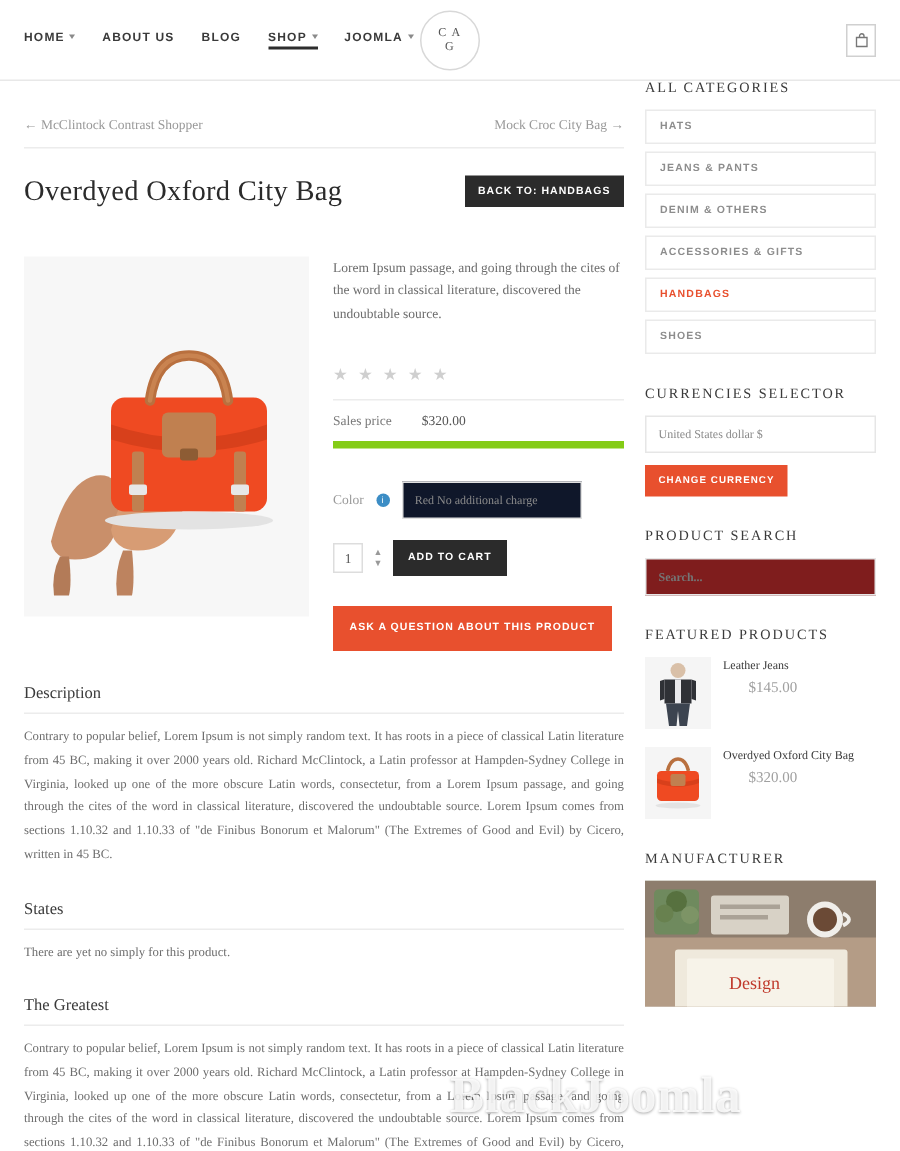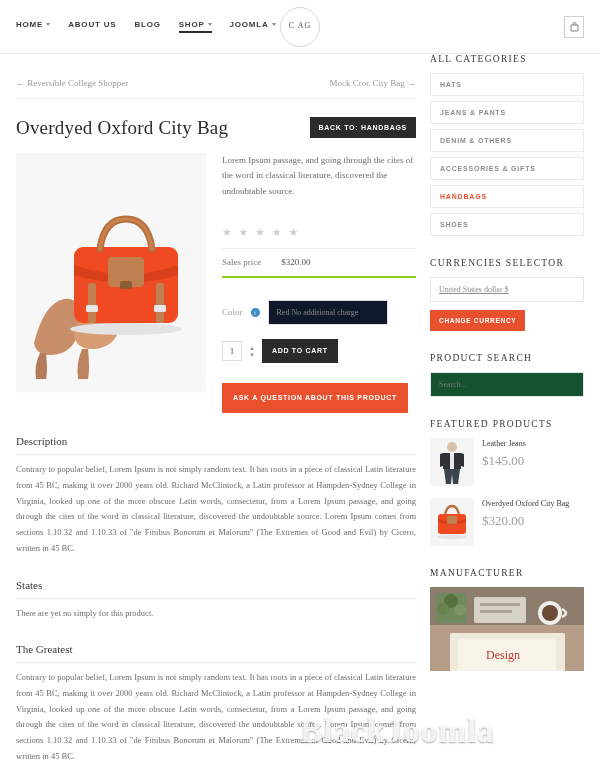--- a/index.html
+++ b/index.html
@@ -43,20 +43,21 @@
     display:inline-block;
   }
   .logo {
     position:absolute;
     left:50%; top:50%;
     transform:translate(-50%,-50%);
     width:40px;height:40px;
     border-radius:50%;
     border:1px solid #d8d8d8;
     display:flex;align-items:center;justify-content:center;
+    flex-direction:column;
     font-family:"Liberation Serif", serif;
     font-size:8px;
     color:#555;
     letter-spacing:1px;
     line-height:1.05;
   }
   .cart-box {
     position:absolute;
     right:16px; top:50%;
     transform:translateY(-50%);
@@ -89,32 +90,32 @@
   }
   .btn-back {
     background:#2b2b2b; color:#fff;
     font-family:"Liberation Sans", sans-serif;
     font-size:7px; font-weight:bold; letter-spacing:0.7px;
     padding:7px 9px; cursor:pointer; text-transform:uppercase;
     white-space:nowrap;
   }
 
   
-  .product { display:flex; gap:16px; margin-top:14px; }
+  .product { display:flex; gap:16px; margin-top:32px; }
   .prod-img {
     width:190px; height:240px;
     background:#f7f7f7;
     position:relative; overflow:hidden;
     flex:none;
   }
   .prod-info { flex:1; font-size:9px; line-height:1.7; color:#6d6d6d; }
   .stars { color:#cfcfcf; font-size:11px; letter-spacing:2px; margin-top:24px; }
   .price-row {
     display:flex; gap:20px; align-items:center;
-    border-top:1px solid #ececec; border-bottom:2px solid #84cc16;
+    border-top:1px solid #ececec; border-bottom:5px solid #84cc16;
     padding:6px 0; margin-top:6px;
     font-size:9px; color:#7a7a7a;
   }
   .price-val { color:#555; }
   .color-row { display:flex; align-items:center; gap:8px; margin-top:22px; }
   .color-label { font-size:9px; color:#9a9a9a; }
   .info-dot {
     width:9px;height:9px;border-radius:50%;
     background:#3c8dc5;color:#fff;
     font-size:6px; font-family:"Liberation Sans",sans-serif;
@@ -174,39 +175,39 @@
     font-family:"Liberation Sans", sans-serif;
     font-size:7px; letter-spacing:0.8px; font-weight:bold;
     color:#8d8d8d; text-transform:uppercase; cursor:pointer;
   }
   .cat-list li.active { color:#e8502e; }
   .sel-box {
     border:1px solid #e6e6e6; background:#fff;
     font-size:8px; color:#8a8a8a;
     padding:7px 8px; width:100%;
     font-family:"Liberation Serif", serif;
-    text-decoration:underline;
   }
   .btn-currency {
     margin-top:8px; display:inline-block;
     background:#e8502e;color:#fff;
     font-family:"Liberation Sans",sans-serif;
     font-size:6.5px;font-weight:bold;letter-spacing:0.7px;
     padding:7px 9px;cursor:pointer;text-transform:uppercase;
   }
   .search-box {
-    border:1px solid #e6e6e6;background:#14532d;
+    border:1px solid #e6e6e6;background:#7f1d1d;
     font-size:8px;color:#b0b0b0;
     padding:7px 8px;width:100%;
     font-family:"Liberation Serif", serif;
+    font-weight:bold;
   }
   .feat-item { display:flex; gap:8px; margin-bottom:12px; align-items:flex-start; }
   .feat-thumb { width:44px;height:48px;background:#f5f5f5;flex:none;position:relative;overflow:hidden; }
   .feat-name { font-size:8px; color:#3a3a3a; line-height:1.4; }
-  .feat-price { font-size:13px; color:#a0a0a0; margin-top:4px; }
+  .feat-price { font-size:10px; color:#a0a0a0; margin-top:4px;margin-left:17px; }
   .manu-img {
     width:100%; height:84px;
     background:linear-gradient(160deg,#cfd7cd 0%,#b9a99a 45%,#8f7f70 100%);
     position:relative; overflow:hidden;
   }
 
   
   .watermark {
     position:absolute; left:300px; top:712px;
     font-family:"Liberation Serif", serif;
@@ -254,21 +255,21 @@
       <path d="M3 3V2a1.5 1.5 0 013 0v1" fill="none" stroke="#777" stroke-width="0.9"></path>
     </svg>
   </div>
 </div>
 
 <div class="wrap">
 
   <div class="main">
 
     <div class="crumbs">
-      <span>← Reversible College Shopper</span>
+      <span>← McClintock Contrast Shopper</span>
       <span>Mock Croc City Bag →</span>
     </div>
 
     <div class="title-row">
       <h1 class="product-title">Overdyed Oxford City Bag</h1>
       <div class="btn-back">BACK TO: HANDBAGS</div>
     </div>
 
     <div class="product">
 

